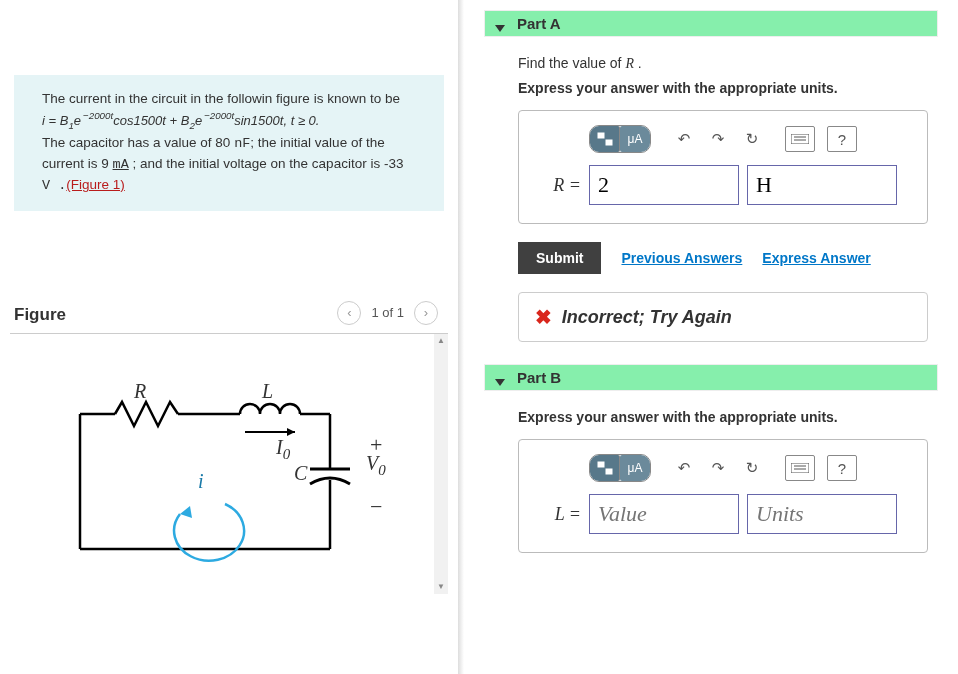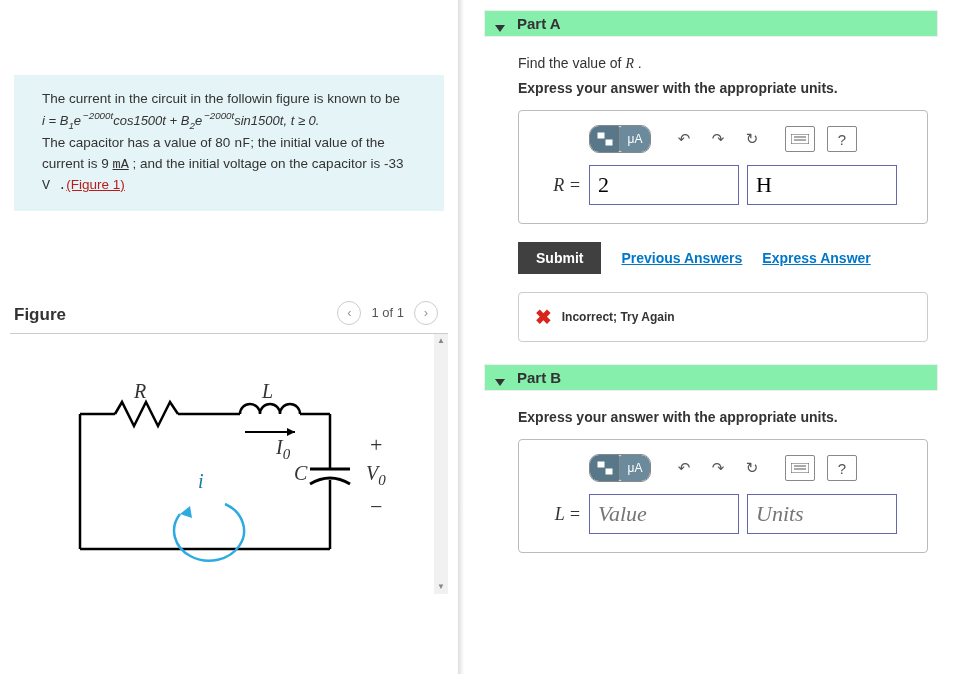--- a/index.html
+++ b/index.html
@@ -52,21 +52,21 @@
   .answer-input.placeholder { color:#888; font-style:italic; }
   .units-input { border:1px solid #66a; height:40px; width:150px; padding:0 8px; font-family:"Times New Roman", serif; font-size:22px; }
   .units-input.placeholder { color:#888; font-style:italic; }
   
   .submit-row { margin-top: 18px; display:flex; align-items:center; gap:20px; }
   .submit-btn { background:#404040; color:#fff; border:none; padding:8px 18px; font-size:14px; font-weight:bold; cursor:pointer; }
   .ans-link { color:#0077c8; font-size:14px; text-decoration:underline; cursor:pointer; font-weight:bold; }
   
   .feedback-box { border:1px solid #ccc; border-radius:4px; padding:12px 16px; margin-top:18px; display:flex; align-items:center; gap:10px; }
   .feedback-x { color:#d9261c; font-weight:bold; font-size:20px; }
-  .feedback-text { font-weight:bold; font-size:12px; }
+  .feedback-text { font-weight:bold; font-size:18px;font-style:italic; }
   
   sup, sub { font-size: 0.75em; }
 </style>
 </head>
 <body>
 
 <div class="container">
 
   <div class="left-panel">
     <div class="problem-box">
@@ -119,21 +119,21 @@
 
             <path d="M 155 120 A 35 30 0 1 1 110 130" fill="none" stroke="#2daae1" stroke-width="2.5"></path>
             <polygon points="110,130 120,122 122,134" fill="#2daae1"></polygon>
           </svg>
           
           <div style="position:absolute; left:64px; top:-4px; font-family:'Times New Roman',serif; font-style:italic; font-size:20px;">R</div>
           <div style="position:absolute; left:192px; top:-4px; font-family:'Times New Roman',serif; font-style:italic; font-size:20px;">L</div>
           <div style="position:absolute; left:206px; top:52px; font-family:'Times New Roman',serif; font-style:italic; font-size:20px;"><span>I</span><sub>0</sub></div>
           <div style="position:absolute; left:128px; top:86px; font-family:'Times New Roman',serif; font-style:italic; font-size:20px; color:#1a7aa8;">i</div>
           <div style="position:absolute; left:224px; top:78px; font-family:'Times New Roman',serif; font-style:italic; font-size:20px;">C</div>
-          <div style="position:absolute; left:296px; top:78px; font-family:'Times New Roman',serif; font-style:italic; font-size:20px;"><span>V</span><sub>0</sub></div>
+          <div style="position:absolute; left:296px; top:68px; font-family:'Times New Roman',serif; font-style:italic; font-size:20px;"><span>V</span><sub>0</sub></div>
           <div style="position:absolute; left:300px; top:48px; font-family:'Times New Roman',serif; font-size:22px;">+</div>
           <div style="position:absolute; left:300px; top:110px; font-family:'Times New Roman',serif; font-size:22px;">−</div>
         </div>
       </div>
     </div>
   </div>
 
   <div class="divider"></div>
 
   <div class="right-panel">

